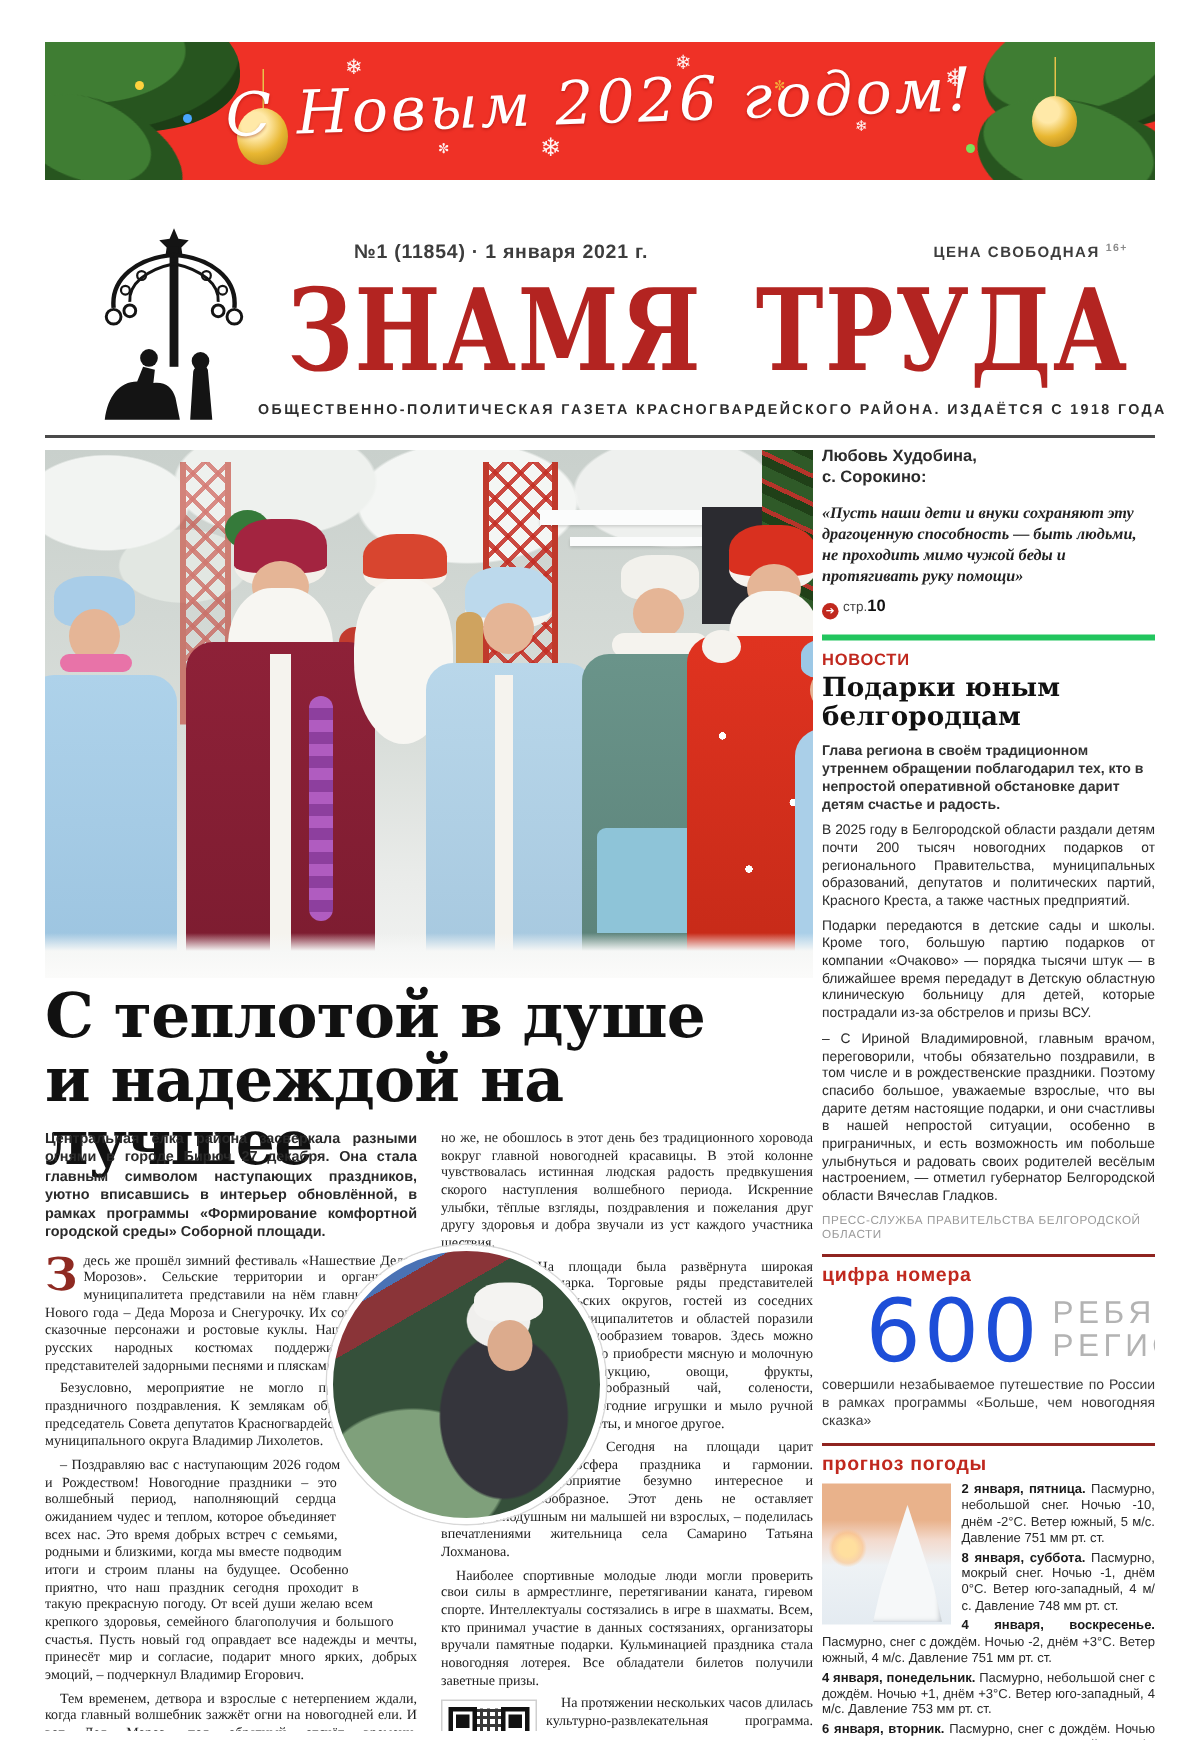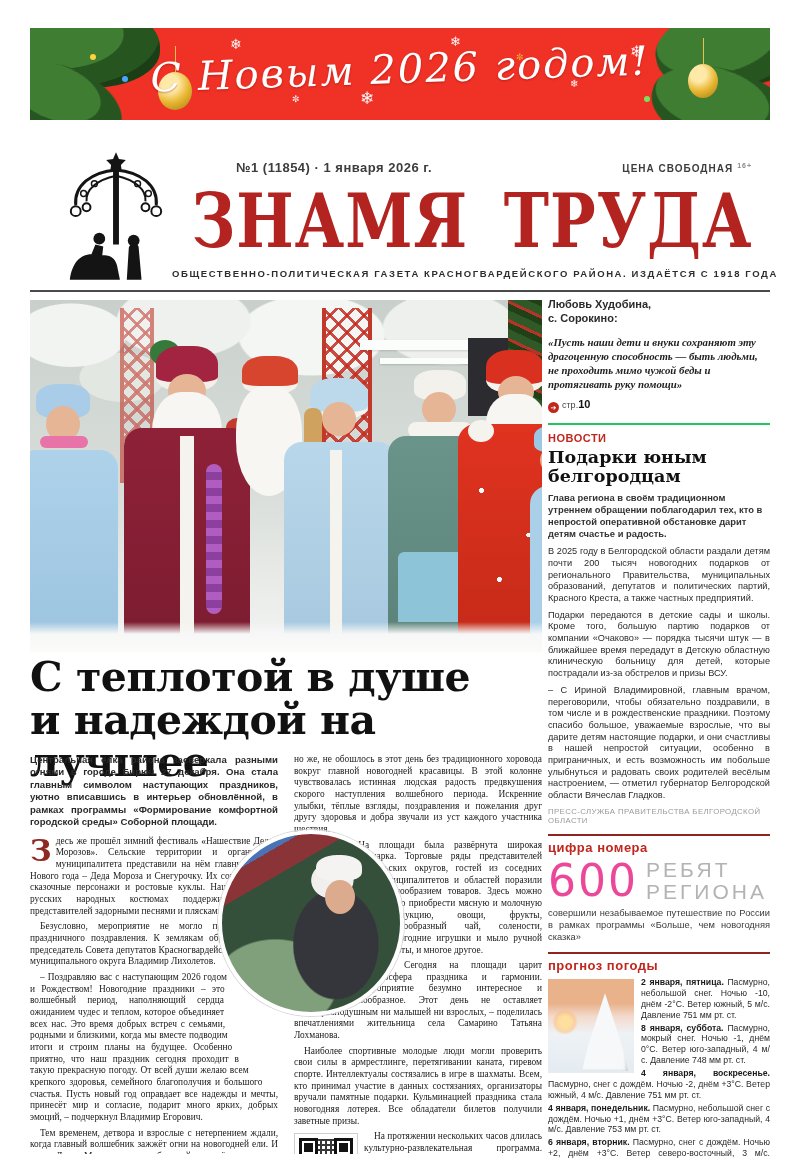--- a/index.html
+++ b/index.html
@@ -101,21 +101,21 @@
         font-size:7px;line-height:11px;text-align:center;vertical-align:-2px;margin-right:3px;}
   .q-num{font-weight:bold;font-size:11px;color:#111;}
   .rail-rule{height:2px;background:#8f2420;margin:9px 0 4px 0;}
   .sec-head{color:#c0281e;font-weight:bold;font-size:11px;letter-spacing:.5px;margin:2px 0 4px 0;}
   .sec-head.lc{font-size:13px;}
   .news-title{font-family:"DejaVu Serif",serif;font-weight:bold;font-size:17.5px;color:#111;margin:2px 0 6px 0;line-height:1.1;}
   .news-lead{font-size:9.4px;font-weight:bold;color:#333;line-height:1.28;margin-bottom:6px;}
   .news-p{font-size:9.2px;line-height:1.27;color:#2a2a2a;margin:0 0 5px 0;text-align:justify;}
   .src{font-size:7.8px;color:#9a9a9a;letter-spacing:.4px;margin-top:2px;}
   .big-number{display:flex;align-items:center;gap:8px;margin:2px 0 4px 0;}
-  .num-600{font-family:"DejaVu Sans",sans-serif;font-size:44px;color:#ec4899;line-height:.9;letter-spacing:2px;}
+  .num-600{font-family:"DejaVu Sans",sans-serif;font-size:58px;color:#1d4ed8;line-height:.9;letter-spacing:2px;margin-left:29px;}
   .num-unit{font-size:21px;color:#b3b3b3;letter-spacing:3px;line-height:1.05;}
   .num-text{font-size:9.3px;font-weight:normal;color:#3a3a3a;line-height:1.3;text-align:justify;}
   .wimg{float:left;width:86px;height:94px;margin:2px 7px 2px 0;overflow:hidden;position:relative;
         background:linear-gradient(#e9b28b 0 26%, #f3dacd 40%, #eef2f5 58%, #e4ebf1);}
   .wimg::before{content:"";position:absolute;left:34px;top:14px;width:46px;height:78px;background:#f6f8f9;
         clip-path:polygon(50% 0, 88% 70%, 100% 100%, 0 100%, 12% 70%);box-shadow:-2px 0 3px rgba(150,160,170,.5) inset;}
   .wimg::after{content:"";position:absolute;left:4px;top:30px;width:26px;height:26px;border-radius:50%;
         background:radial-gradient(circle, #ffdf9e 0 30%, rgba(255,190,120,.55) 55%, transparent 70%);}
   .wday{font-size:8.7px;line-height:1.25;color:#2a2a2a;margin:0 0 2px 0;text-align:justify;}
   .wday b{color:#1a1a1a;}
@@ -160,21 +160,21 @@
       <circle cx="33" cy="34" r="3" fill="none" stroke-width="1.5"></circle>
       <circle cx="77" cy="34" r="3" fill="none" stroke-width="1.5"></circle>
       <circle cx="22" cy="44" r="3" fill="none" stroke-width="1.5"></circle>
       <circle cx="88" cy="44" r="3" fill="none" stroke-width="1.5"></circle>
       <path d="M8 132 c2-16 10-26 22-26 l4-10 8 2 -1 9 c8-1 13 3 15 10 l3 15 z" stroke="none"></path>
       <path d="M66 132 l2-32 c0-5 8-7 10-2 l3 34 z" stroke="none"></path>
       <circle cx="73" cy="92" r="6" stroke="none"></circle>
       <circle cx="38" cy="90" r="6" stroke="none"></circle>
     </g>
   </svg>
-  <div class="issue-line">№1 (11854)  ·  1 января 2026 г.</div>
+  <div class="issue-line">№1 (11854)  ·  1 января 2021 г.</div>
   <div class="price"><span>ЦЕНА СВОБОДНАЯ</span><span class="age">16+</span></div>
   <div class="masthead">ЗНАМЯ ТРУДА</div>
   <div class="subtitle">ОБЩЕСТВЕННО-ПОЛИТИЧЕСКАЯ ГАЗЕТА КРАСНОГВАРДЕЙСКОГО РАЙОНА.  ИЗДАЁТСЯ С 1918 ГОДА</div>
   <div class="head-rule"></div>
 
   <div class="photo">
     <div class="ph-canopy"></div>
     <div class="tower" style="left:292px;"></div>
     <div class="tower" style="left:90px;width:26px;opacity:.6;"></div>
     <div class="roofbar" style="left:330px;top:40px;width:182px;height:10px;"></div>
@@ -272,21 +272,21 @@
 
     </div>
     <div class="inset-circle">
       <div class="inset-hat"></div>
       <div class="inset-face"></div>
     </div>
   </div>
 
   <div class="rail">
 
-    <div style="border-bottom:2px solid #22c55e;padding-bottom:10px;">
+    <div style="border-bottom:4px solid #22c55e;padding-bottom:10px;">
       <div class="q-author">
         <div>Любовь Худобина,</div>
         <div>с. Сорокино:</div>
       </div>
       <div class="q-text">«Пусть наши дети и внуки сохраняют эту драгоценную способность — быть людьми, не проходить мимо чужой беды и протягивать руку помощи»</div>
       <div class="q-page">
         <span class="pageref-icon">➔</span><span>стр.</span><span class="q-num">10</span>
       </div>
     </div>
 

